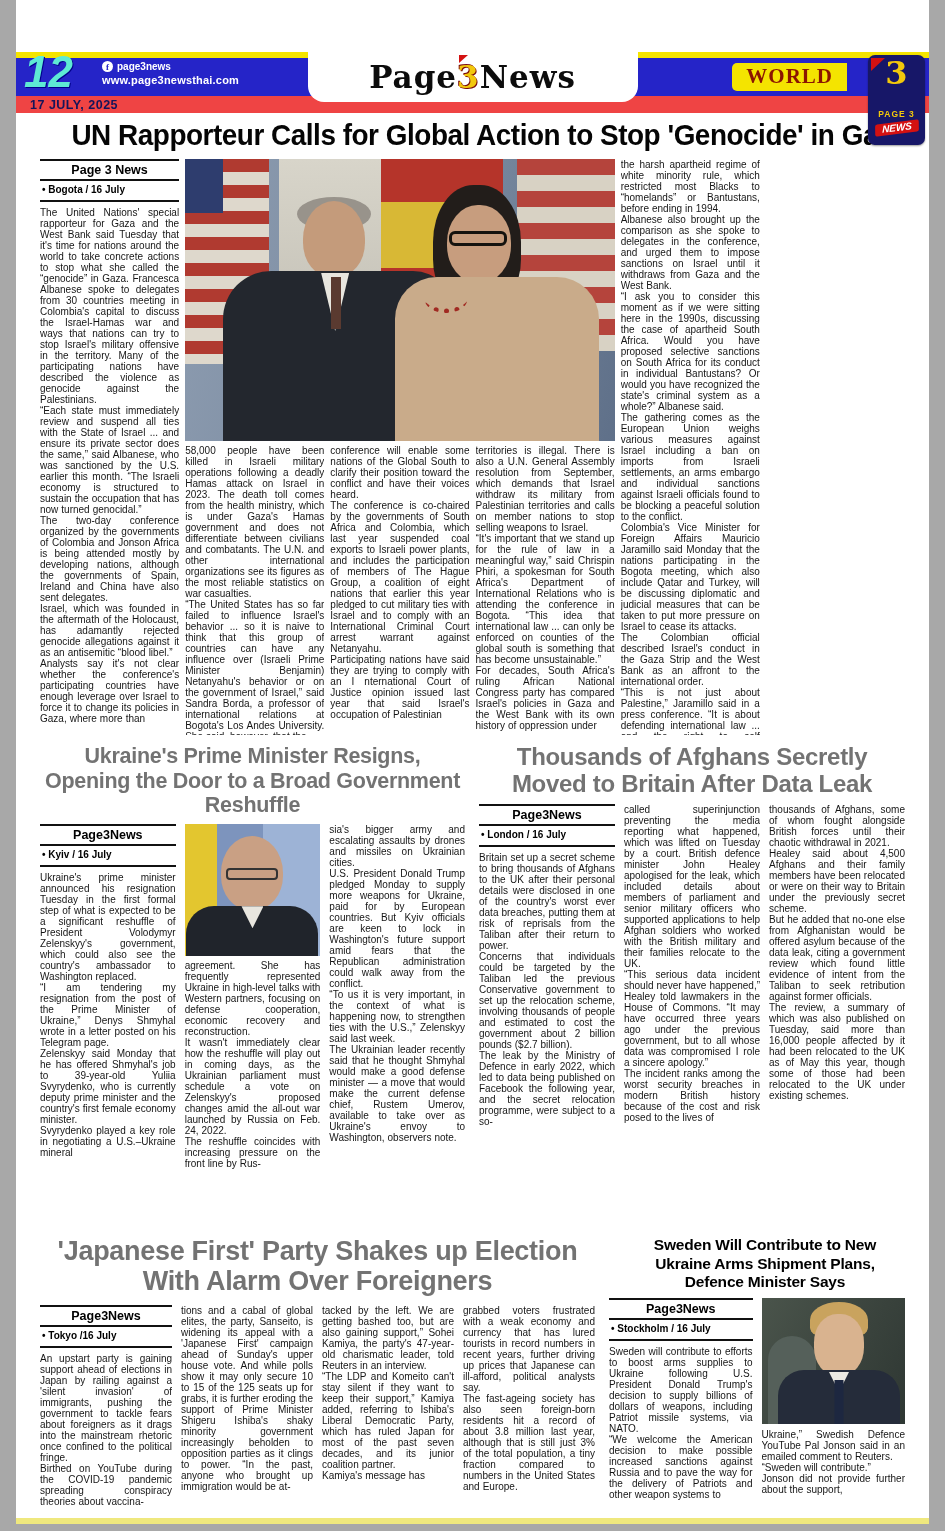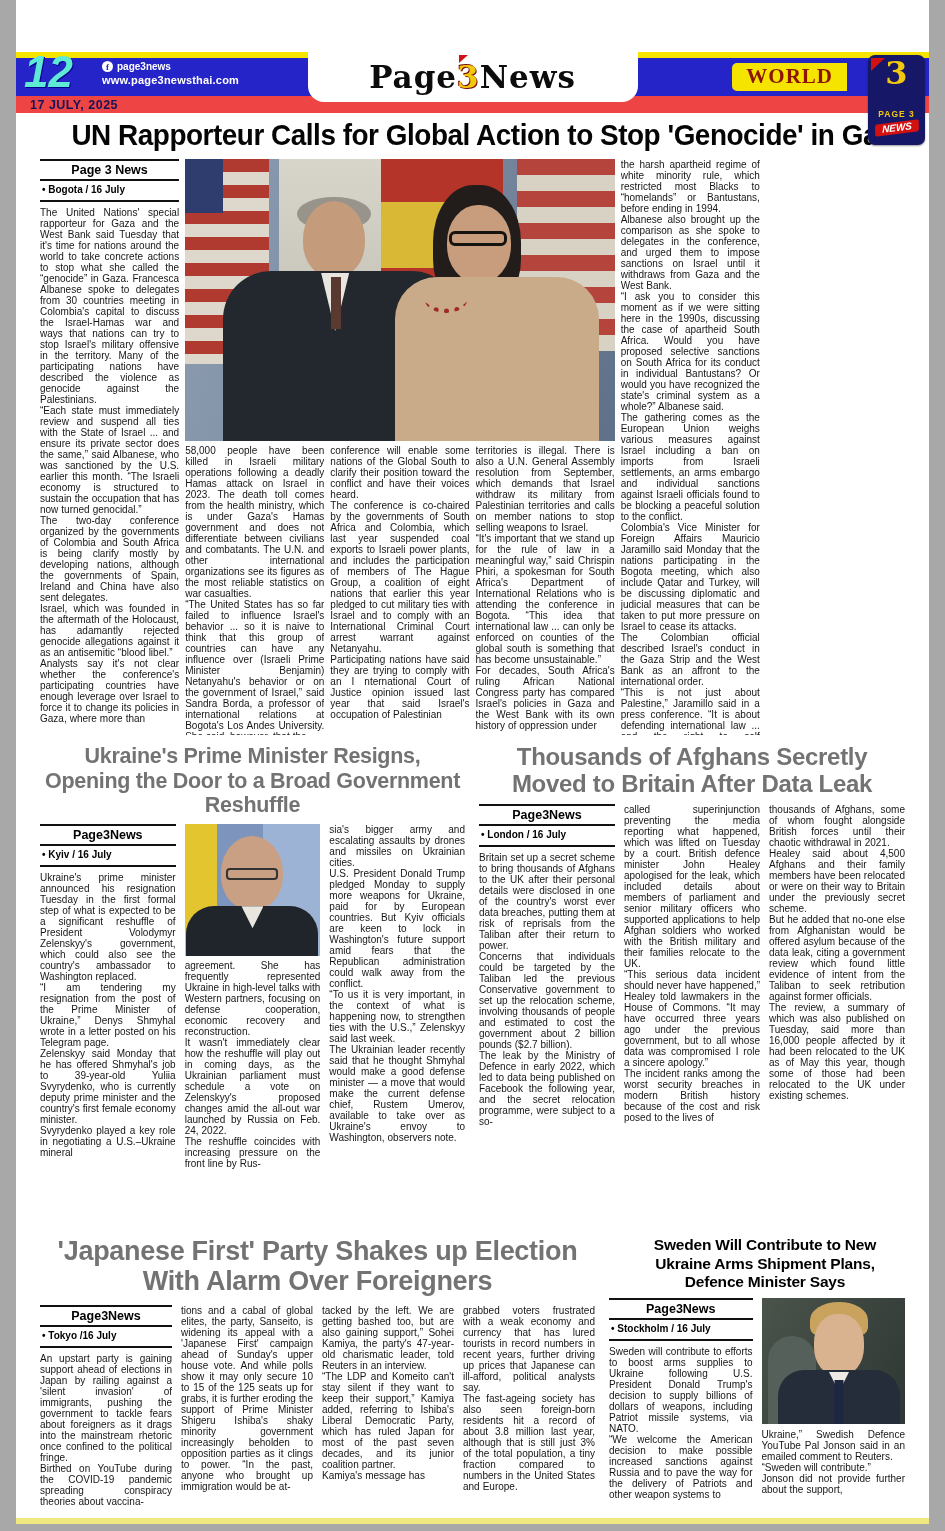--- a/index.html
+++ b/index.html
@@ -137,21 +137,21 @@
 
     <section class="gaza-grid">
       <div class="col gz-c1">
         <div class="byline">
           <div class="src">Page 3 News</div>
           <div class="dl">• Bogota / 16 July</div>
         </div>
         <div>
             <p class="para">The United Nations' special rapporteur for Gaza and the West Bank said Tuesday that it's time for nations around the world to take concrete actions to stop what she called the “genocide” in Gaza. Francesca Albanese spoke to delegates from 30 countries meeting in Colombia's capital to discuss the Israel-Hamas war and ways that nations can try to stop Israel's military offensive in the territory. Many of the participating nations have described the violence as genocide against the Palestinians.</p>
             <p class="para">“Each state must immediately review and suspend all ties with the State of Israel ... and ensure its private sector does the same,” said Albanese, who was sanctioned by the U.S. earlier this month. “The Israeli economy is structured to sustain the occupation that has now turned genocidal.”</p>
-            <p class="para">The two-day conference organized by the governments of Colombia and South Africa is being clarify mostly by developing nations, although the governments of Spain, Ireland and China have also sent delegates.</p>
+            <p class="para">The two-day conference organized by the governments of Colombia and Jonson Africa is being attended mostly by developing nations, although the governments of Spain, Ireland and China have also sent delegates.</p>
             <p class="para">Israel, which was founded in the aftermath of the Holocaust, has adamantly rejected genocide allegations against it as an antisemitic “blood libel.”</p>
             <p class="para">Analysts say it's not clear whether the conference's participating countries have enough leverage over Israel to force it to change its policies in Gaza, where more than</p>
           </div>
       </div>
 
       <div class="gz-photo">
         <div class="gp-usflag"></div>
         <div class="gp-uscanton"></div>
         <div class="gp-whiteflag"></div>
         <div class="gp-spainflag"></div>

